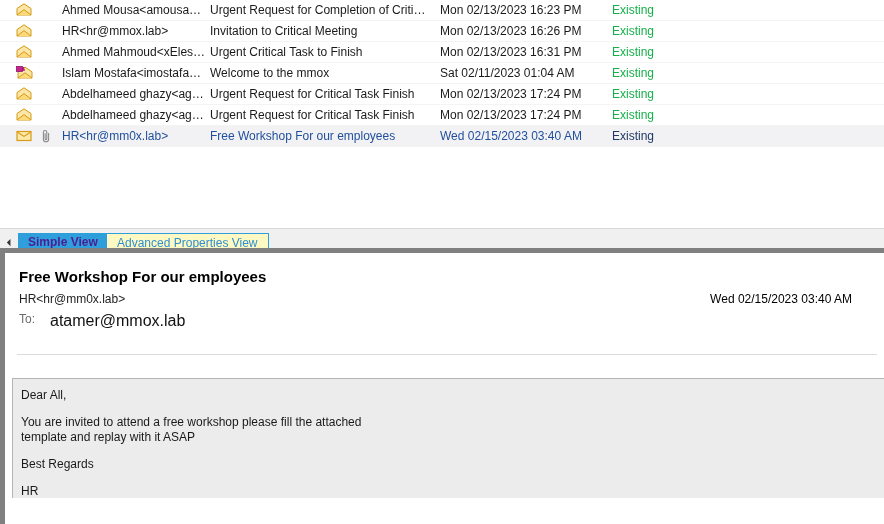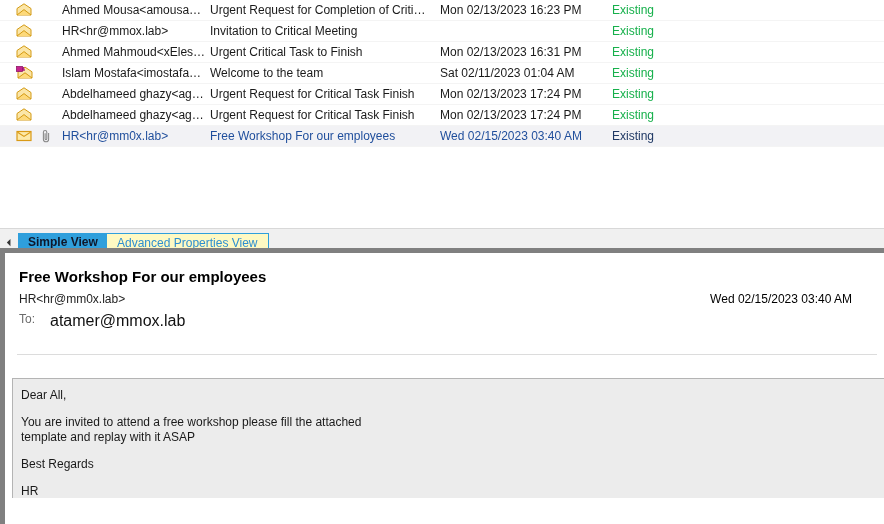--- a/index.html
+++ b/index.html
@@ -99,21 +99,21 @@
     top: 0;
     height: 19px;
     line-height: 19px;
     padding: 0 10px;
     font-size: 12px;
     box-sizing: border-box;
   }
   .tab.active {
     left: 18px;
     background: #2f9fdc;
-    color: #0f172a;
+    color: #4c1d95;
     font-weight: bold;
   }
   .tab.inactive {
     left: 106px;
     background: #fef9c3;
     color: #2f8fd0;
     border: 1px solid #2f9fdc;
     border-bottom: none;
   }
   #tabstrip-fill {
@@ -219,41 +219,42 @@
       <span class="cell c-date">Mon 02/13/2023 16:23 PM</span>
       <span class="cell c-status status-existing">Existing</span>
     </div>
     <div class="msg-row">
       <span class="cell c-icon"><svg class="ico" width="16" height="13" viewBox="0 0 16 13" xmlns="http://www.w3.org/2000/svg">
           <path d="M1 5.5 L8 0.8 L15 5.5 L15 12 L1 12 Z" fill="#fbe6a8" stroke="#d39a14" stroke-width="1"></path>
           <path d="M1 12 L8 6.6 L15 12" fill="#fdd97a" stroke="#d39a14" stroke-width="1"></path>
         </svg></span>
       <span class="cell c-from">HR&lt;hr@mmox.lab&gt;</span>
       <span class="cell c-subj">Invitation to Critical Meeting</span>
+      <span class="cell c-date">Mon 02/13/2023 16:26 PM</span>
       <span class="cell c-status status-existing">Existing</span>
     </div>
     <div class="msg-row">
       <span class="cell c-icon"><svg class="ico" width="16" height="13" viewBox="0 0 16 13" xmlns="http://www.w3.org/2000/svg">
           <path d="M1 5.5 L8 0.8 L15 5.5 L15 12 L1 12 Z" fill="#fbe6a8" stroke="#d39a14" stroke-width="1"></path>
           <path d="M1 12 L8 6.6 L15 12" fill="#fdd97a" stroke="#d39a14" stroke-width="1"></path>
         </svg></span>
       <span class="cell c-from">Ahmed Mahmoud&lt;xElessaw...</span>
       <span class="cell c-subj">Urgent Critical Task to Finish</span>
       <span class="cell c-date">Mon 02/13/2023 16:31 PM</span>
       <span class="cell c-status status-existing">Existing</span>
     </div>
     <div class="msg-row">
       <span class="cell c-icon"><svg class="ico" width="17" height="13" viewBox="0 0 17 13" xmlns="http://www.w3.org/2000/svg">
           <path d="M2 5.8 L9 1.1 L16 5.8 L16 12 L2 12 Z" fill="#fbe6a8" stroke="#d39a14" stroke-width="1"></path>
           <path d="M2 12 L9 6.8 L16 12" fill="#fdd97a" stroke="#d39a14" stroke-width="1"></path>
           <path d="M1 4.5 C1 1.5 5 0.5 6.5 2.5 L5 4 L8.5 4.5 L7.5 1 L6.5 2.5" fill="#c5238f" stroke="#a31c77" stroke-width="0.8"></path>
           <rect x="0.5" y="0.5" width="6" height="5" fill="#c5238f" stroke="#8e1868" stroke-width="0.8"></rect>
         </svg></span>
       <span class="cell c-from">Islam Mostafa&lt;imostafa@m...</span>
-      <span class="cell c-subj">Welcome to the team</span>
+      <span class="cell c-subj">Welcome to the mmox</span>
       <span class="cell c-date">Sat 02/11/2023 01:04 AM</span>
       <span class="cell c-status status-existing">Existing</span>
     </div>
     <div class="msg-row">
       <span class="cell c-icon"><svg class="ico" width="16" height="13" viewBox="0 0 16 13" xmlns="http://www.w3.org/2000/svg">
           <path d="M1 5.5 L8 0.8 L15 5.5 L15 12 L1 12 Z" fill="#fbe6a8" stroke="#d39a14" stroke-width="1"></path>
           <path d="M1 12 L8 6.6 L15 12" fill="#fdd97a" stroke="#d39a14" stroke-width="1"></path>
         </svg></span>
       <span class="cell c-from">Abdelhameed ghazy&lt;aghaz...</span>
       <span class="cell c-subj">Urgent Request for Critical Task Finish</span>

